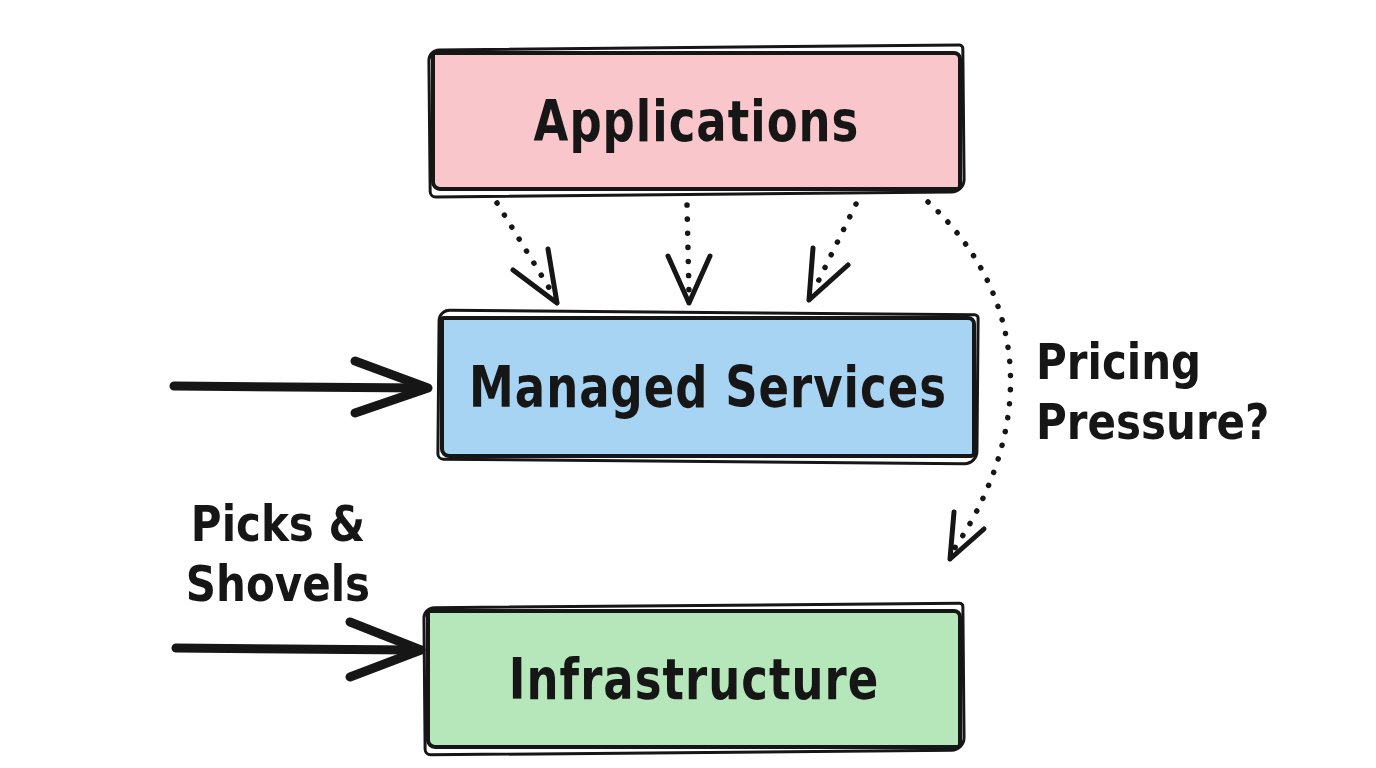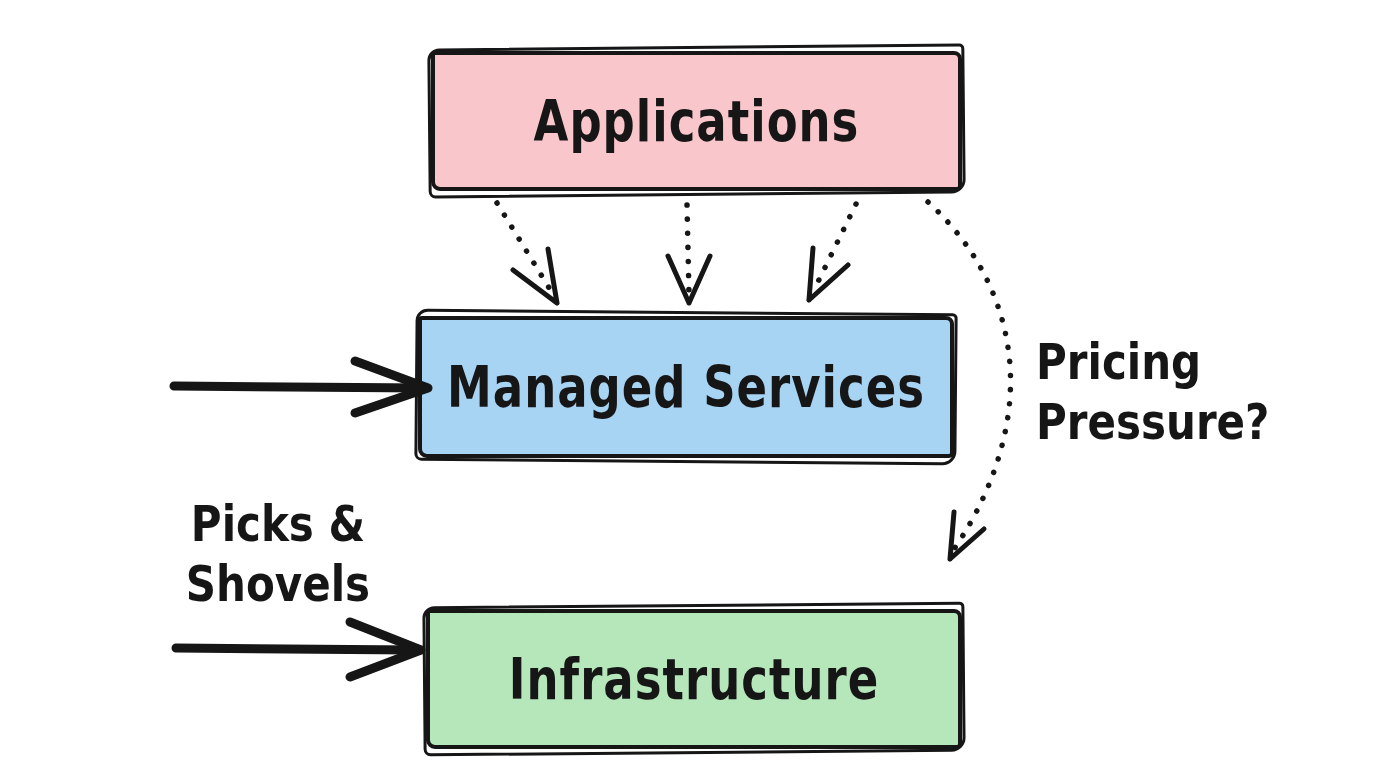--- a/index.html
+++ b/index.html
@@ -36,21 +36,21 @@
   }
   .box-label {
     font-size: 45px;
     font-weight: 700;
     color: #161616;
     letter-spacing: 1px;
     transform: scaleY(1.25);
     white-space: nowrap;
   }
   #box-applications   { left: 431px; top: 51px;  width: 531px; height: 140px; --tilt: -0.55deg; }
-  #box-managed        { left: 418px; top: 316px; width: 536px; height: 142px; --tilt: 0.5deg; }
+  #box-managed        { left: 440px; top: 316px; width: 536px; height: 142px; --tilt: 0.5deg; }
   #box-infrastructure { left: 426px; top: 609px; width: 536px; height: 140px; --tilt: -0.5deg; }
 
   
   #arrow-layer {
     position: absolute;
     left: 0; top: 0;
     width: 1376px;
     height: 768px;
     z-index: 3;
     pointer-events: none;

